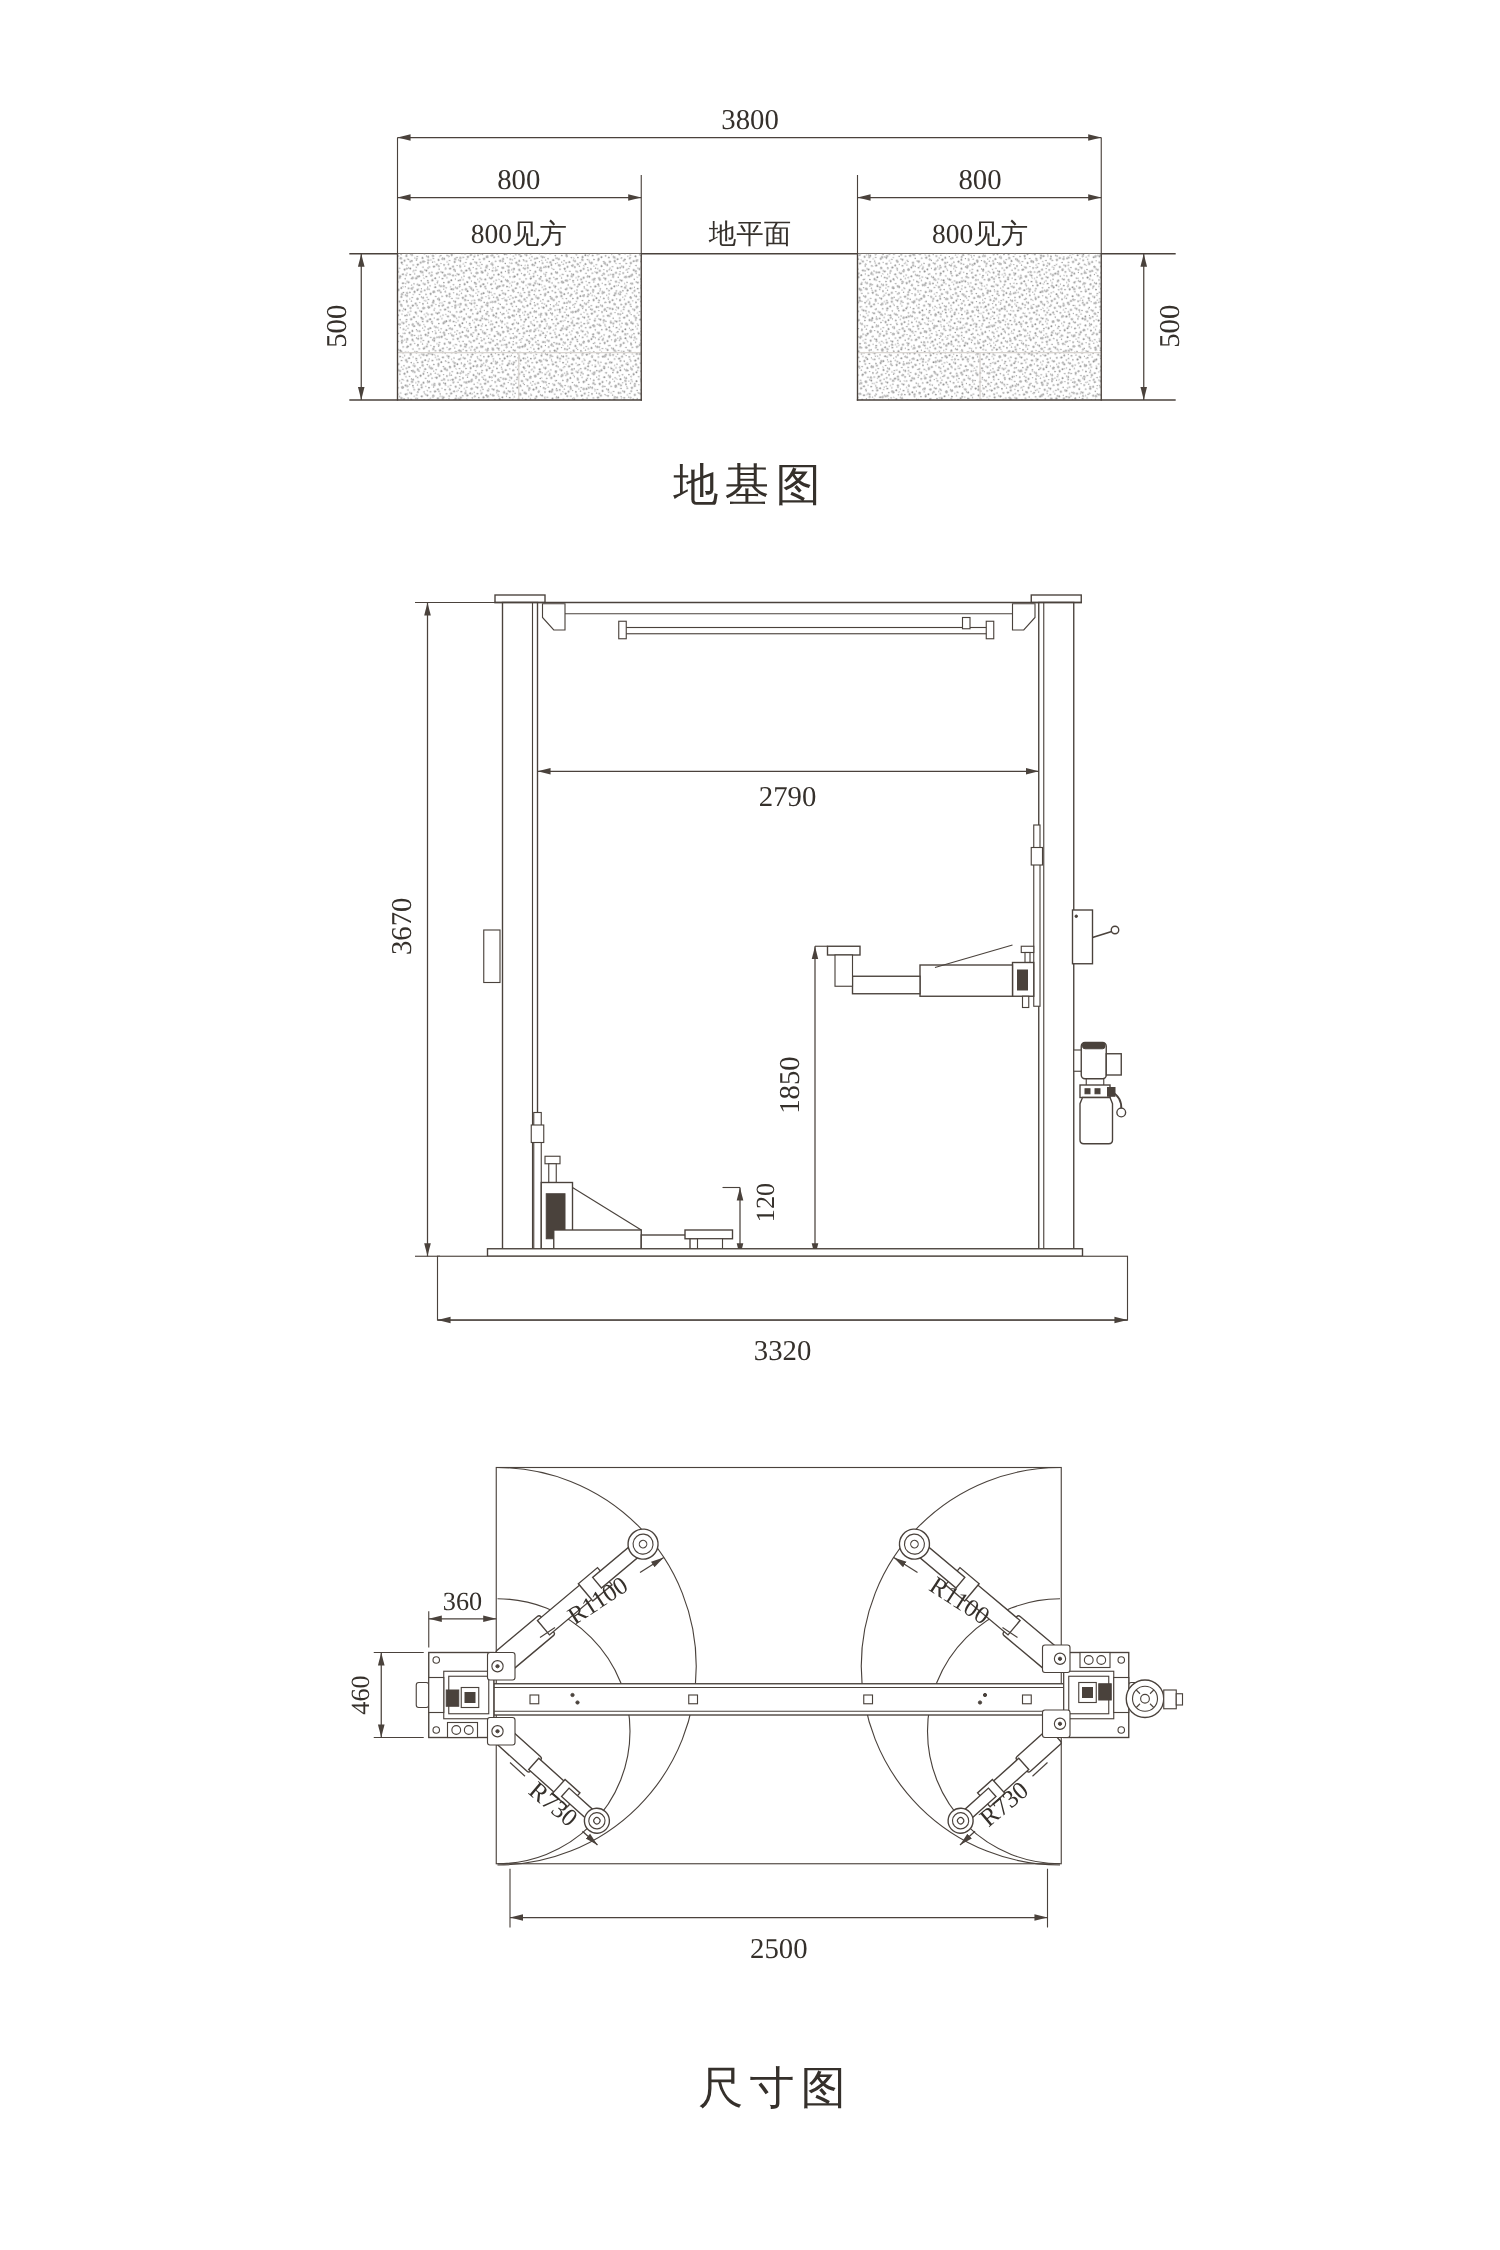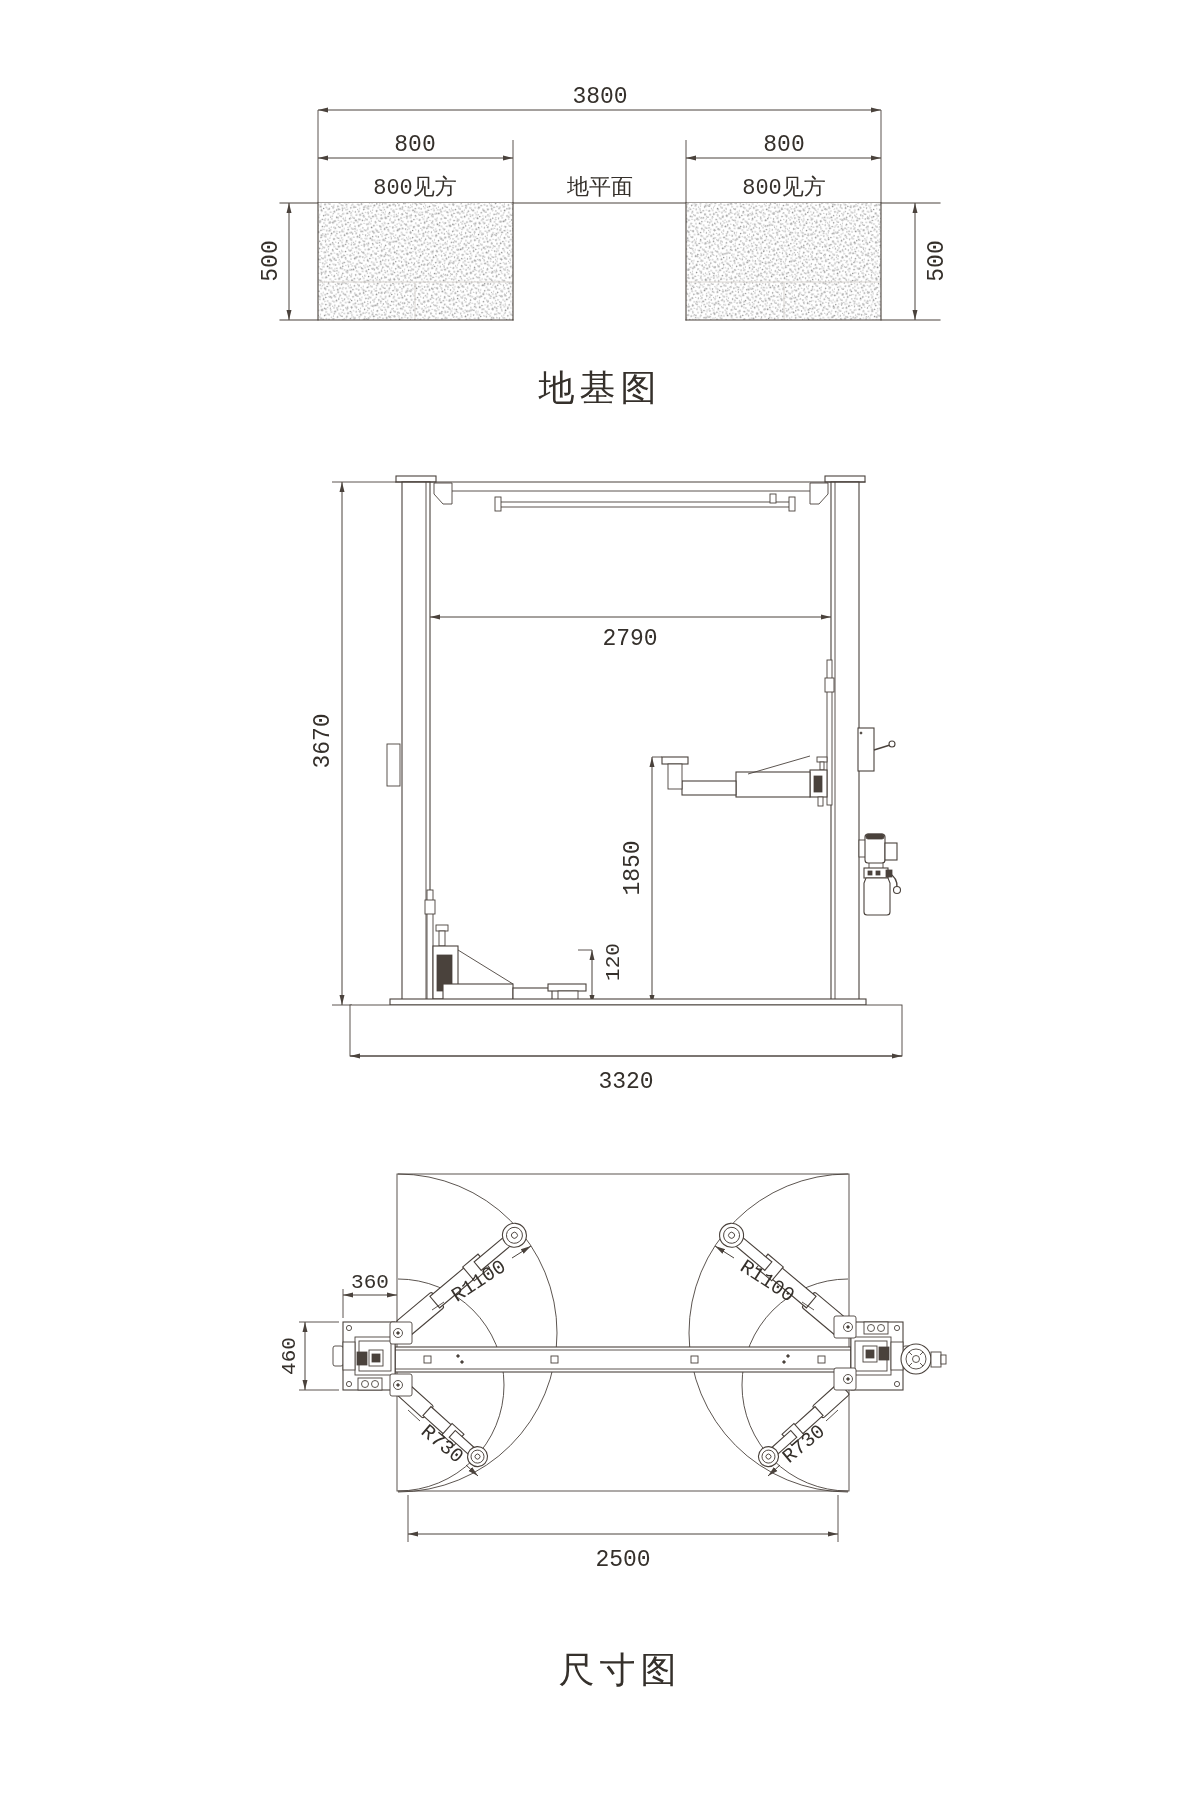--- a/index.html
+++ b/index.html
@@ -1,17 +1,17 @@
 <!DOCTYPE html>
 <html><head>
 <meta charset="utf-8">
 <style>
   html,body{margin:0;padding:0;background:#ffffff;}
   #stage{width:1200px;height:1800px;position:relative;background:#fff;margin:0 auto;
-         font-family:Liberation Mono, monospace;}
+         font-family:Liberation Serif, serif;}
   svg{display:block;}
   
   .ln  {stroke:#4a423c;stroke-width:1.1;fill:none;stroke-linecap:square;}
   .lnT {stroke:#4a423c;stroke-width:0.9;fill:none;}
   .lnB {stroke:#4a423c;stroke-width:1.4;fill:none;}
   .fw  {stroke:#4a423c;stroke-width:1.1;fill:#ffffff;}
   .fwT {stroke:#4a423c;stroke-width:0.9;fill:#ffffff;}
   .fd  {stroke:#4a423c;stroke-width:0.8;fill:#4a423c;}
   .faint{stroke:#d8d4d0;stroke-width:1;fill:none;}
   .dim {stroke:#4a423c;stroke-width:1;fill:none;marker-start:url(#arr);marker-end:url(#arr);}

